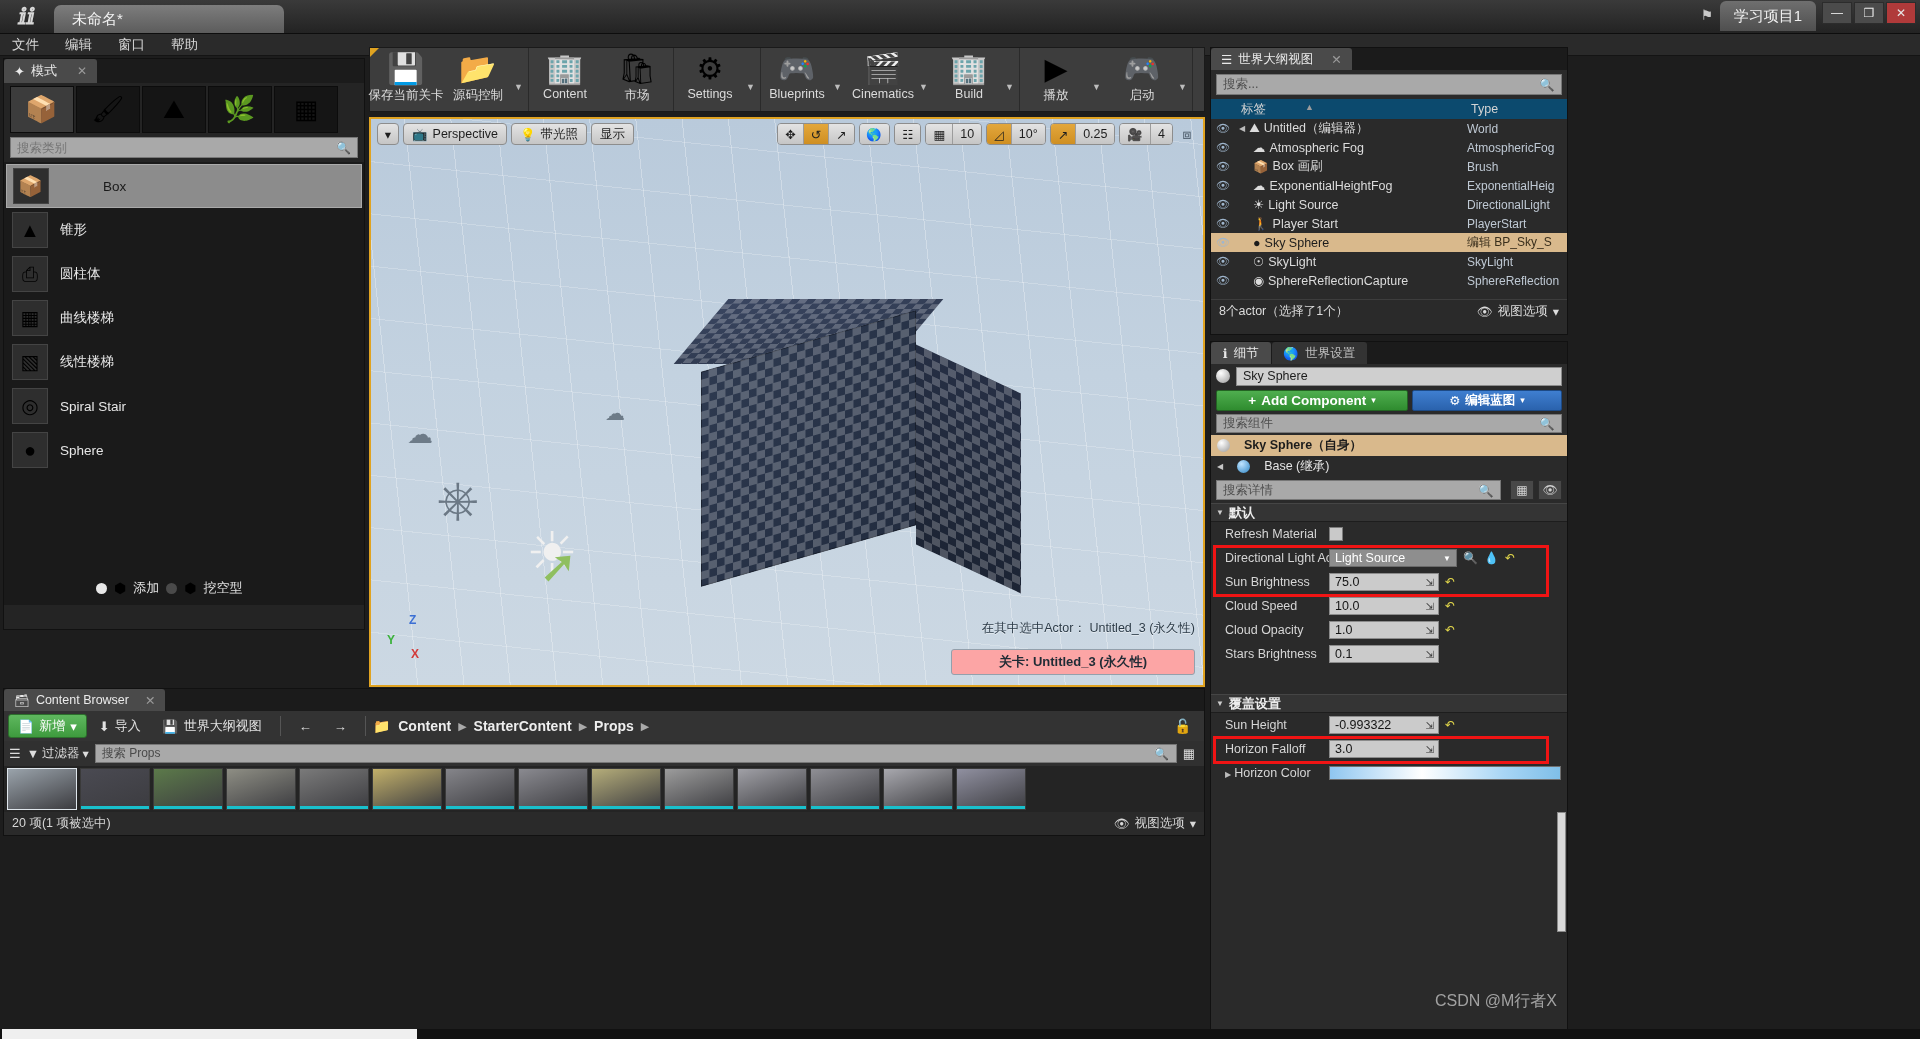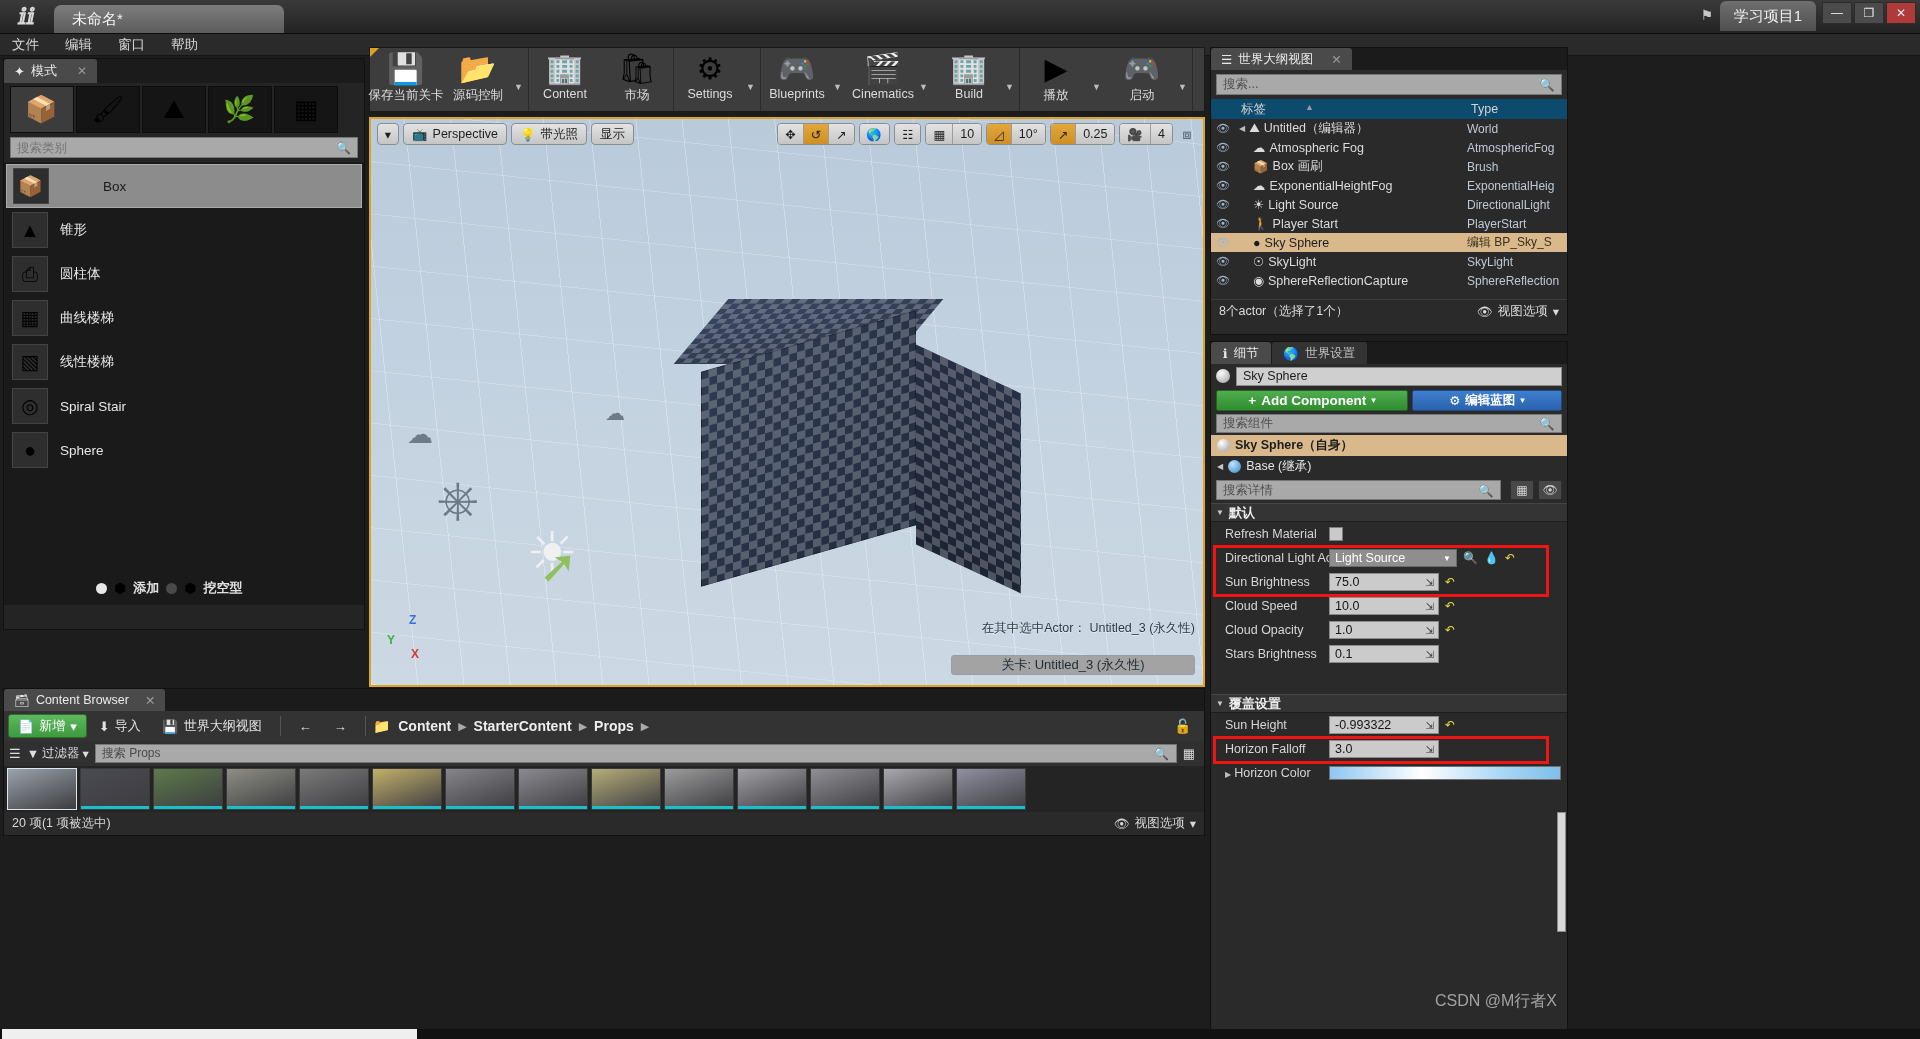--- a/index.html
+++ b/index.html
@@ -58,21 +58,21 @@
   .asset { height:44px; display:flex; align-items:center; gap:12px; padding-left:6px; }
   .asset.sel { background:#8c8c8c; border:1px solid #aaa; }
   .asset .thumb { width:36px; height:36px; background:#2e2e2e; border:1px solid #444;
     display:flex; align-items:center; justify-content:center; font-size:20px; }
   .asset .nm { color:#e6e6e6; font-size:13.5px; }
   .asset.sel .nm { color:#1a1a1a;margin-left:42px; }
   .brush-footer { position:absolute; left:0; bottom:0; width:100%; height:34px;
     display:flex; align-items:center; gap:7px; padding-left:92px; }
   .brush-footer .rad { width:11px; height:11px; border-radius:50%; background:#e8e8e8; }
   .brush-footer .rad.off { background:#4a4a4a; }
-  .brush-footer .lbl { color:#e0e0e0; font-size:13px;font-weight:bold; }
+  .brush-footer .lbl { color:#e0e0e0; font-size:13px; }
   .brush-footer .cubeico { font-size:14px; }
 
   
   .toolbar { position:absolute; left:369px; top:47px; width:836px; height:65px;
     background:#3d3d3d; border:1px solid #1a1a1a; display:flex; align-items:stretch; }
   .tb-corner { position:absolute; left:0; top:0; width:0; height:0;
     border-left:9px solid #e0a321; border-bottom:9px solid transparent; }
   .tb-group { display:flex; align-items:stretch; border-right:1px solid #2a2a2a; }
   .tb-item { width:72px; display:flex; flex-direction:column; align-items:center;
     justify-content:flex-start; padding-top:4px; position:relative; }
@@ -112,23 +112,23 @@
     transform: skewY(-16deg); box-shadow: 0 0 0 1px rgba(0,0,0,.35) inset; }
   .vp-cube-top { position:absolute; left:330px; top:160px; width:215px; height:105px;
     background:linear-gradient(160deg,#3a4661,#2b3549); transform: skew(-40deg) scaleY(.62); }
   .vp-cube-r { position:absolute; left:545px; top:250px; width:105px; height:200px;
     background:linear-gradient(180deg,#262f44,#1c2434); transform: skewY(25deg); }
   .vp-checker { position:absolute; inset:0; opacity:.22;
     background-image:repeating-conic-gradient(#fff 0 25%, transparent 0 50%);
     background-size:16px 16px; }
   .vp-info { position:absolute; right:8px; bottom:48px; color:#2b3a47; font-size:12.5px;
     text-shadow:0 1px 0 rgba(255,255,255,.5); }
-  .vp-level { position:absolute; right:8px; bottom:10px; height:20px; min-width:244px;
-    background:#a3a3a3; border:1px solid #93a0ac; border-radius:3px;
-    display:flex; align-items:center; justify-content:center; color:#1f2b35; font-size:13px; font-weight:normal; }
+  .vp-level { position:absolute; right:8px; bottom:10px; height:26px; min-width:244px;
+    background:#fca5a5; border:1px solid #93a0ac; border-radius:3px;
+    display:flex; align-items:center; justify-content:center; color:#1f2b35; font-size:13px; font-weight:bold; }
   .axis { position:absolute; left:16px; bottom:22px; width:50px; height:50px; }
   .axis span { position:absolute; font-size:12px; font-weight:bold; }
   
   .doodad { position:absolute; color:#6d7b88; }
 
   
   .cbrowser { position:absolute; left:3px; top:688px; width:1202px; height:148px;
     background:#2a2a2a; border:1px solid #111; }
   .cb-tabrow { height:22px; background:#1b1b1b; display:flex; }
   .cb-tab { background:#4a4a4a; display:flex; align-items:center; gap:6px; padding:0 10px;
@@ -196,21 +196,21 @@
   .dt-btnrow { height:24px; display:flex; align-items:center; gap:4px; padding:0 5px; }
   .dt-add { flex:1; height:21px; background:linear-gradient(180deg,#4fae4f,#2f8c2f);
     border:1px solid #236423; border-radius:2px; display:flex; align-items:center;
     justify-content:center; gap:5px; color:#fff; font-size:13.5px; font-weight:bold; }
   .dt-bp { width:150px; height:21px; background:linear-gradient(180deg,#3f7fd0,#2a62ad);
     border:1px solid #1d4a85; border-radius:2px; display:flex; align-items:center;
     justify-content:center; gap:5px; color:#fff; font-size:12.5px; font-weight:bold; }
   .dt-csearch { margin:2px 5px; height:19px; background:#a9a9a9; border:1px solid #777;
     display:flex; align-items:center; padding:0 6px; color:#4f4f4f; font-size:12.5px; }
   .dt-csearch .mag { margin-left:auto; color:#333; }
-  .comp-row { height:21px; display:flex; align-items:center; gap:5px; padding-left:6px;
+  .comp-row { height:21px; display:flex; align-items:center; gap:14px; padding-left:6px;
     font-size:12.5px; color:#e4e4e4; }
   .comp-row.sel { background:#d9b98c; color:#1c1c1c; font-weight:bold; }
   .comp-row .dot { width:13px; height:13px; border-radius:50%;
     background:radial-gradient(circle at 35% 30%,#fff,#999); }
   .comp-row .dotb { width:13px; height:13px; border-radius:50%;
     background:radial-gradient(circle at 35% 30%,#bfe4ff,#2f86c5); }
   .comp-row .tri { color:#c6c6c6; font-size:8px; }
   .dt-dsearch { margin:3px 5px; height:20px; background:#a9a9a9; border:1px solid #777;
     display:flex; align-items:center; padding:0 6px; color:#4f4f4f; font-size:12.5px; }
   .dt-dsearch .mag { margin-left:auto; color:#333; }

